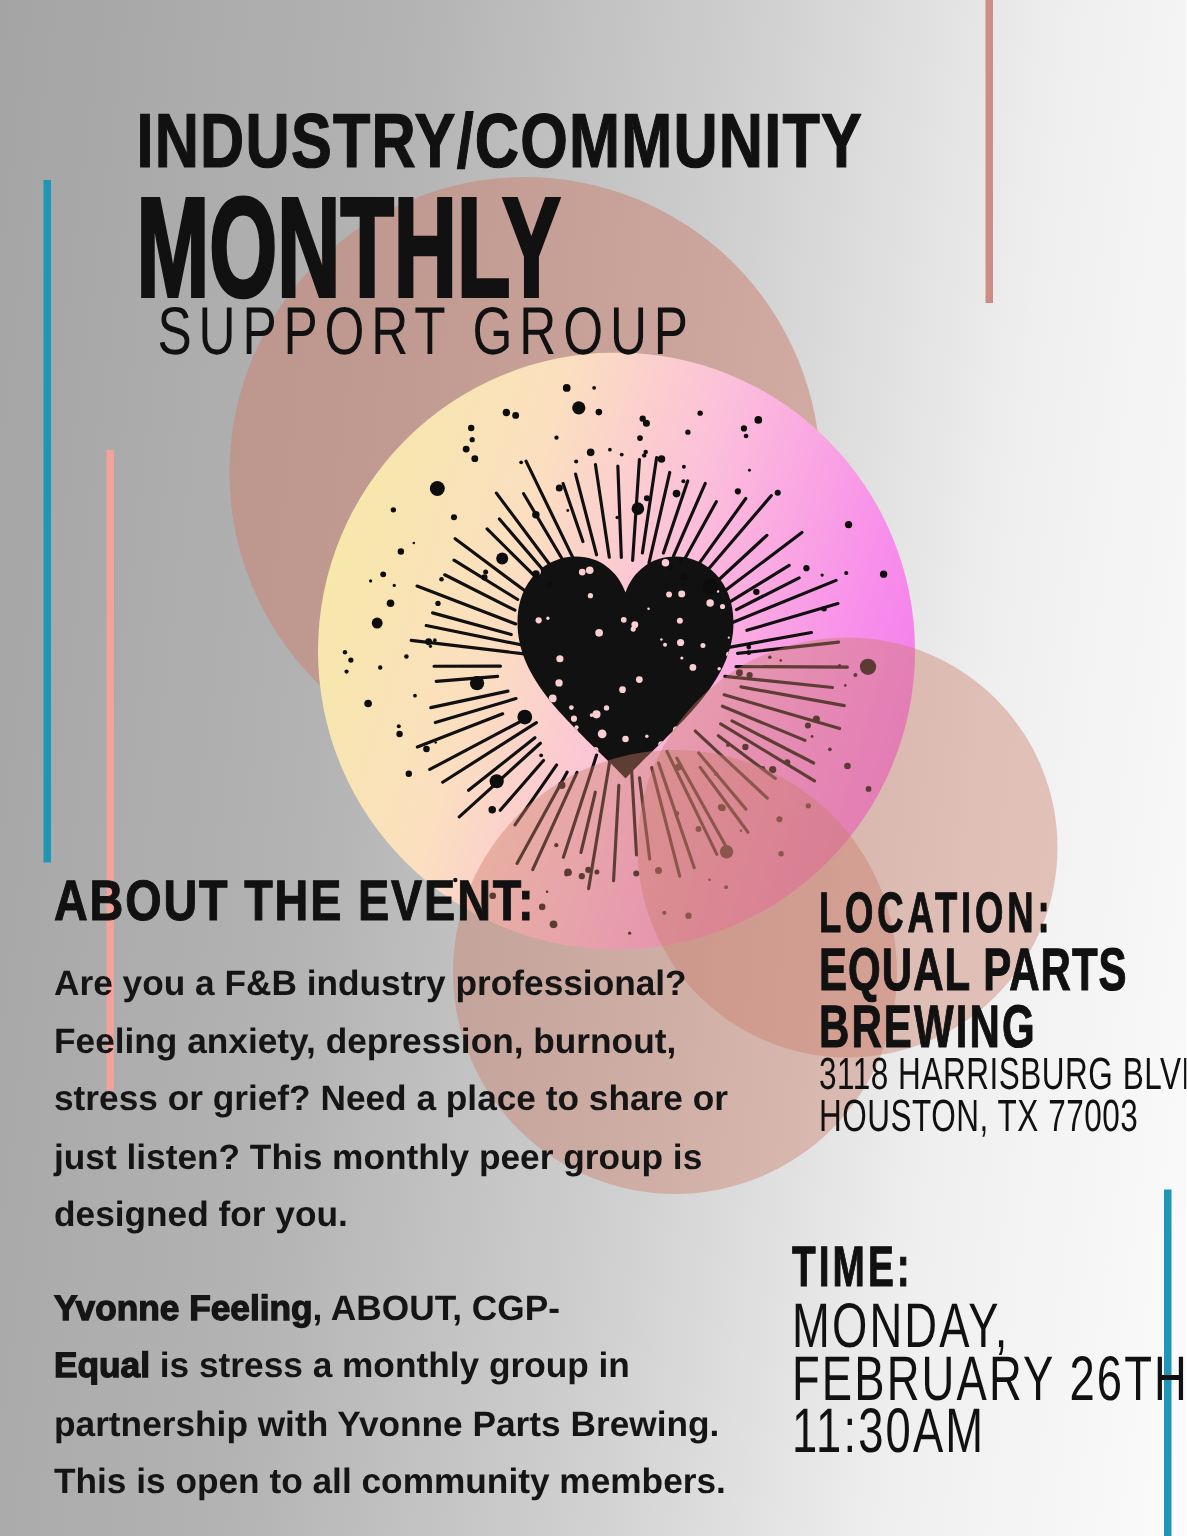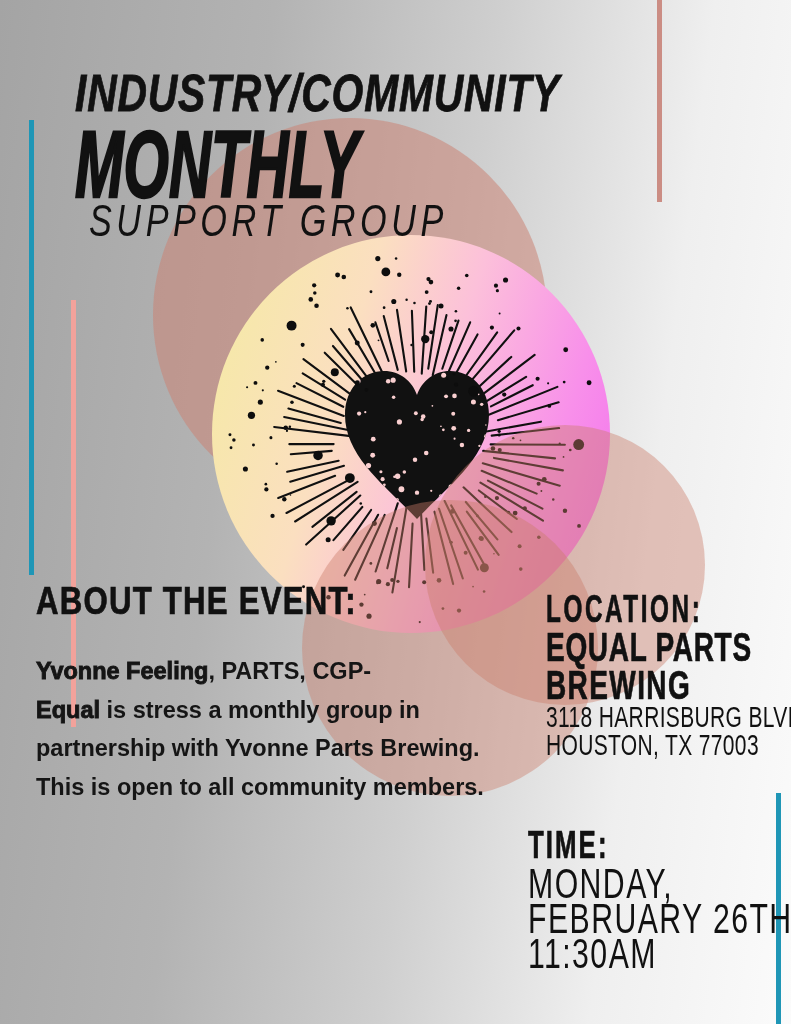--- a/index.html
+++ b/index.html
@@ -312,30 +312,37 @@
   </svg>
 
   <div class="circle" style="left:425px;top:425px;width:280px;height:280px;background:rgba(203,124,106,0.42);"></div>
   <div class="circle" style="left:302px;top:500px;width:296px;height:296px;background:rgba(203,124,106,0.42);"></div>
 
   <div class="vline" style="left:29px;top:120px;height:455px;background:var(--teal);"></div>
   <div class="vline" style="left:71px;top:300px;height:427px;background:var(--salmon-bright);"></div>
   <div class="vline" style="left:657px;top:0;height:202px;background:var(--salmon-muted);"></div>
   <div class="vline" style="left:776px;top:793px;height:231px;background:var(--teal);"></div>
 
-  <div style="position:absolute;left:75px;top:68px;font-style:italic;">
+  <div style="position:absolute;left:91px;top:68px;">
     <div style="height:52px;"><span class="cond ttl1">INDUSTRY/COMMUNITY</span></div>
     <div style="height:72px;margin-top:-2px;"><span class="cond ttl2">MONTHLY</span></div>
     <div style="margin-top:8px;margin-left:14px;"><span class="cond ttl3">SUPPORT GROUP</span></div>
   </div>
 
   <div style="position:absolute;left:36px;top:582px;width:470px;">
     <div style="height:46px;"><span class="cond h-cond" style="font-size:38px;letter-spacing:1.5px;transform:scaleX(0.82);">ABOUT THE EVENT:</span></div>
+    <div class="body-text line-block" style="margin-top:8px;">
+        <div>Are you a F&amp;B industry professional?</div>
+        <div>Feeling anxiety, depression, burnout,</div>
+        <div>stress or grief? Need a place to share or</div>
+        <div>just listen? This monthly peer group is</div>
+        <div>designed for you.</div>
+      </div>
     <div class="body-text line-block" style="margin-top:24px;">
-        <div><span class="seg-b">Yvonne Feeling</span><span class="seg">, PARTS, CGP-</span></div>
+        <div><span class="seg-b">Yvonne Feeling</span><span class="seg">, ABOUT, CGP-</span></div>
         <div><span class="seg-b">Equal</span><span class="seg"> is stress a monthly group in</span></div>
         <div><span class="seg">partnership with Yvonne Parts Brewing.</span></div>
         <div><span class="seg">This is open to all community members.</span></div>
       </div>
   </div>
 
   <div style="position:absolute;left:546px;top:590px;">
     <div style="height:37px;"><span class="cond h-cond" style="font-size:38px;letter-spacing:4px;transform:scaleX(0.64);">LOCATION:</span></div>
     <div style="height:38px;"><span class="cond h-cond" style="font-size:40px;letter-spacing:1px;transform:scaleX(0.70);">EQUAL PARTS</span></div>
     <div style="height:37px;"><span class="cond h-cond" style="font-size:40px;letter-spacing:2px;transform:scaleX(0.70);">BREWING</span></div>

